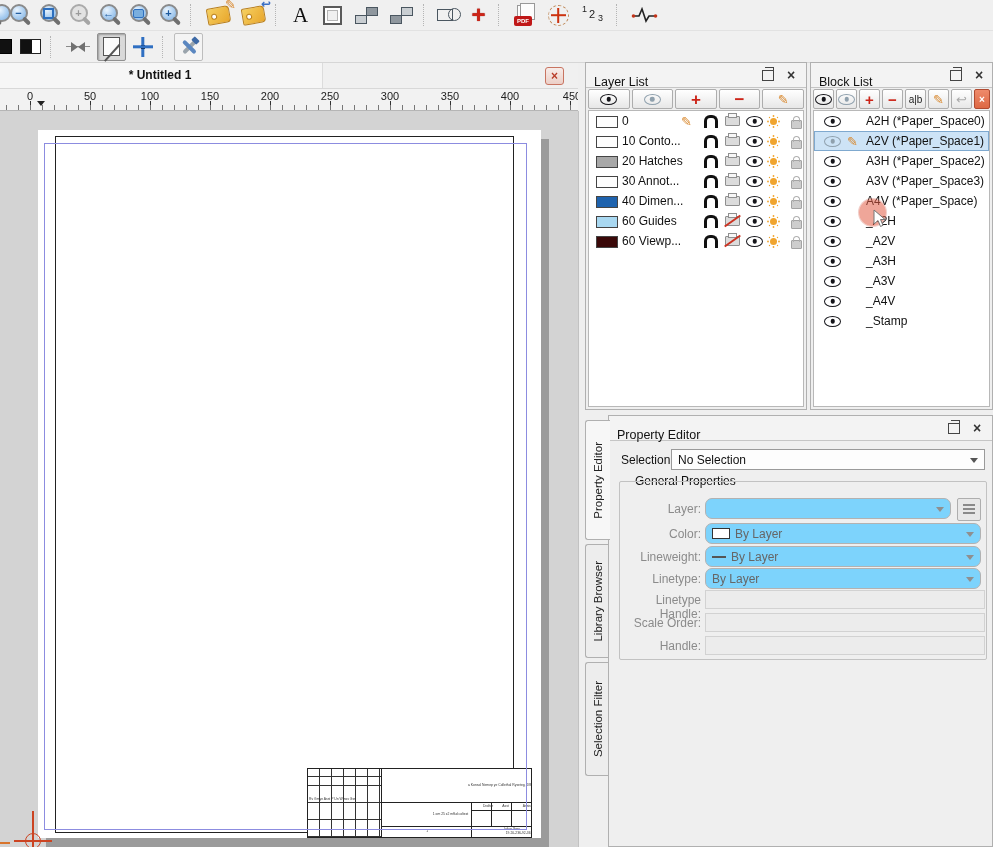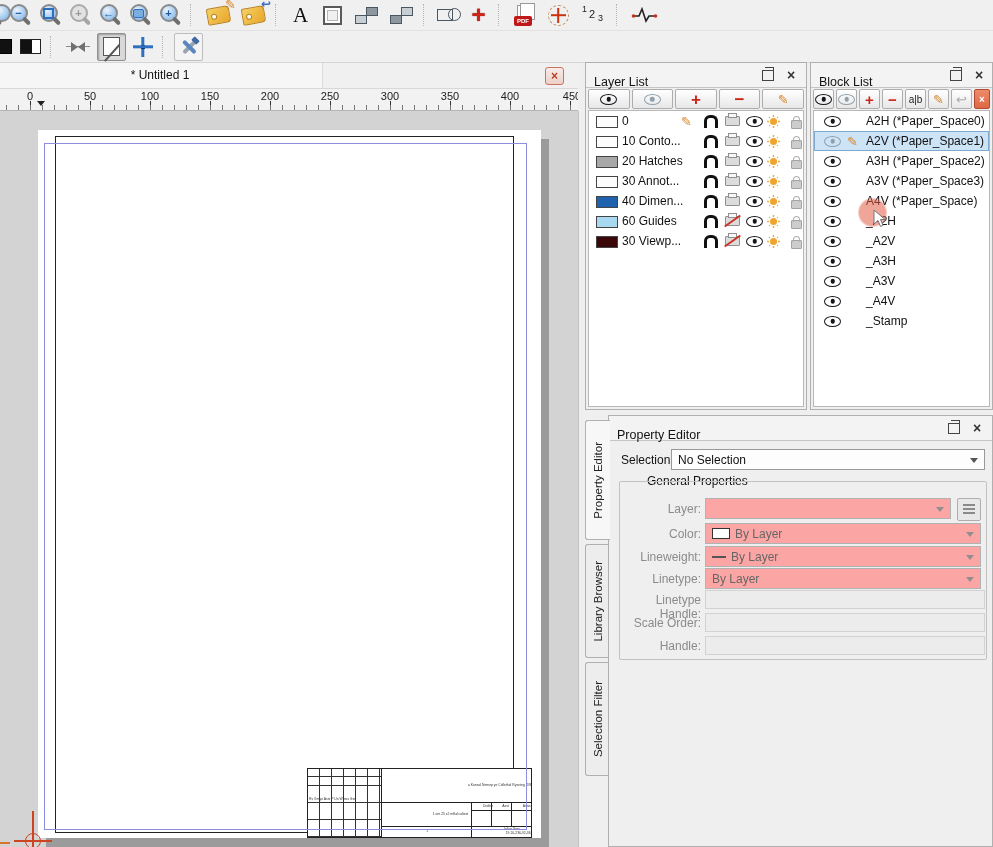--- a/index.html
+++ b/index.html
@@ -62,21 +62,21 @@
   .blueplus .ctr{position:absolute;left:50%;top:50%;width:4px;height:4px;background:#10233d;transform:translate(-50%,-50%);}
   .toolsbtn{border:1px solid #bdbdbd;background:#f4f4f4;border-radius:2px;}
   .toolsic{position:relative;width:20px;height:20px;}
   .toolsic .wr{position:absolute;left:2px;top:8px;width:17px;height:3.6px;background:#9aa4ac;border-radius:2px;transform:rotate(-45deg);}
   .toolsic .hm{position:absolute;left:2px;top:8px;width:17px;height:3.6px;background:#5b87c0;border-radius:2px;transform:rotate(45deg);}
   .toolsic .hh{position:absolute;right:0;top:1px;width:7px;height:5px;background:#3e6aa6;border-radius:1px;transform:rotate(45deg);}
 
   
   .tabbar{position:absolute;left:0;top:63px;width:578px;height:25px;background:#f0f0f0;border-bottom:1px solid #d8d8d8;}
   .activetab{position:absolute;left:0;top:0;width:322px;height:25px;background:#f6f6f6;border-right:1px solid #dcdcdc;}
-  .tabtitle{position:absolute;left:160px;top:5px;transform:translateX(-50%);color:#111;}
+  .tabtitle{position:absolute;left:160px;top:5px;transform:translateX(-50%);color:#111;font-weight:bold;}
   .closebtn{position:absolute;left:545px;top:4px;width:17px;height:16px;border:1px solid #c87461;border-radius:3px;
             background:linear-gradient(#f7ece9,#eccfc7);color:#b93c28;font-weight:bold;font-size:12px;
             display:flex;align-items:center;justify-content:center;line-height:1;}
   .ruler{position:absolute;left:0;top:89px;width:578px;height:21px;background:#f2f2f2;border-bottom:1px solid #b5b5b5;overflow:hidden;
          background-image:repeating-linear-gradient(to right,transparent 0 11px,#777 11px 12px),
                           repeating-linear-gradient(to right,transparent 0 59px,#333 59px 60px);
          background-size:12px 5px,60px 9px;background-repeat:repeat-x,repeat-x;background-position:19px bottom,-29px bottom;}
   .rlabel{position:absolute;top:1px;transform:translateX(-50%);font-size:11px;color:#222;}
   .rmarker{position:absolute;left:37px;top:12px;border-left:4px solid transparent;border-right:4px solid transparent;border-top:5px solid #222;}
 
@@ -138,24 +138,24 @@
 
   
   .vtabs{position:absolute;left:585px;top:420px;width:24px;}
   .vtab{position:relative;width:23px;border:1px solid #b0b0b0;border-right:none;background:#ededed;border-radius:3px 0 0 3px;
         display:flex;align-items:center;justify-content:center;margin-bottom:4px;}
   .vtab span{writing-mode:vertical-rl;transform:rotate(180deg);font-size:11.5px;color:#222;white-space:nowrap;}
   .vtab.active{background:#f7f7f7;width:24px;z-index:3;}
   .selrow-label{position:absolute;left:12px;top:37px;color:#111;}
   .combo{position:absolute;height:21px;border:1px solid #9a9a9a;background:#fdfdfd;line-height:20px;padding-left:6px;color:#111;box-sizing:border-box;}
   .combo .chev{position:absolute;right:6px;top:8px;border-left:4px solid transparent;border-right:4px solid transparent;border-top:5px solid #555;}
-  .combo.dis{background:#fca5a5;border-color:#b2b2b2;color:#666;}
+  .combo.dis{background:#7dd3fc;border-color:#b2b2b2;color:#666;border-radius:7px;}
   .combo.dis .chev{border-top-color:#8f8f8f;}
   .group{position:absolute;left:10px;top:65px;width:366px;height:177px;border:1px solid #c2c2c2;border-radius:2px;}
-  .gtitle{position:absolute;left:22px;top:58px;background:#efefef;padding:0 4px;color:#111;margin-left:12px;}
+  .gtitle{position:absolute;left:22px;top:58px;background:#efefef;padding:0 4px;color:#111;}
   .plabel{position:absolute;width:84px;text-align:right;color:#8b8b8b;}
   .pfield-empty{position:absolute;height:17px;background:#ececec;border:1px solid #d2d2d2;}
   .cswatch{display:inline-block;width:16px;height:9px;background:#fff;border:1px solid #333;vertical-align:-1px;margin-right:5px;}
   .lwline{display:inline-block;width:14px;height:2px;background:#555;vertical-align:3px;margin-right:5px;}
   .menubtn{position:absolute;width:22px;height:21px;border:1px solid #aeaeae;background:#e8e8e8;border-radius:2px;}
   .menubtn i{position:absolute;left:5px;width:12px;height:1.6px;background:#8a8a8a;}
 </style>
 </head>
 <body>
 
@@ -505,21 +505,21 @@
         <span class="ricon" style="left:181px;">
             <span class="sun"></span>
           </span>
         <span class="ricon" style="left:202px;">
             <span class="lock"></span>
           </span>
       </div>
 
       <div class="lrow">
         <span class="swatch" style="background: rgb(58, 8, 8);"></span>
-        <span class="lname">30 Viewp...</span>
+        <span class="lname">60 Viewp...</span>
         <span class="ricon" style="left:115px;">
             <span class="magnet"></span>
           </span>
         <span class="ricon" style="left:136px;">
             <span class="printer off"></span>
           </span>
         <span class="ricon" style="left:157px;">
             <span class="eye"></span>
           </span>
         <span class="ricon" style="left:181px;">

